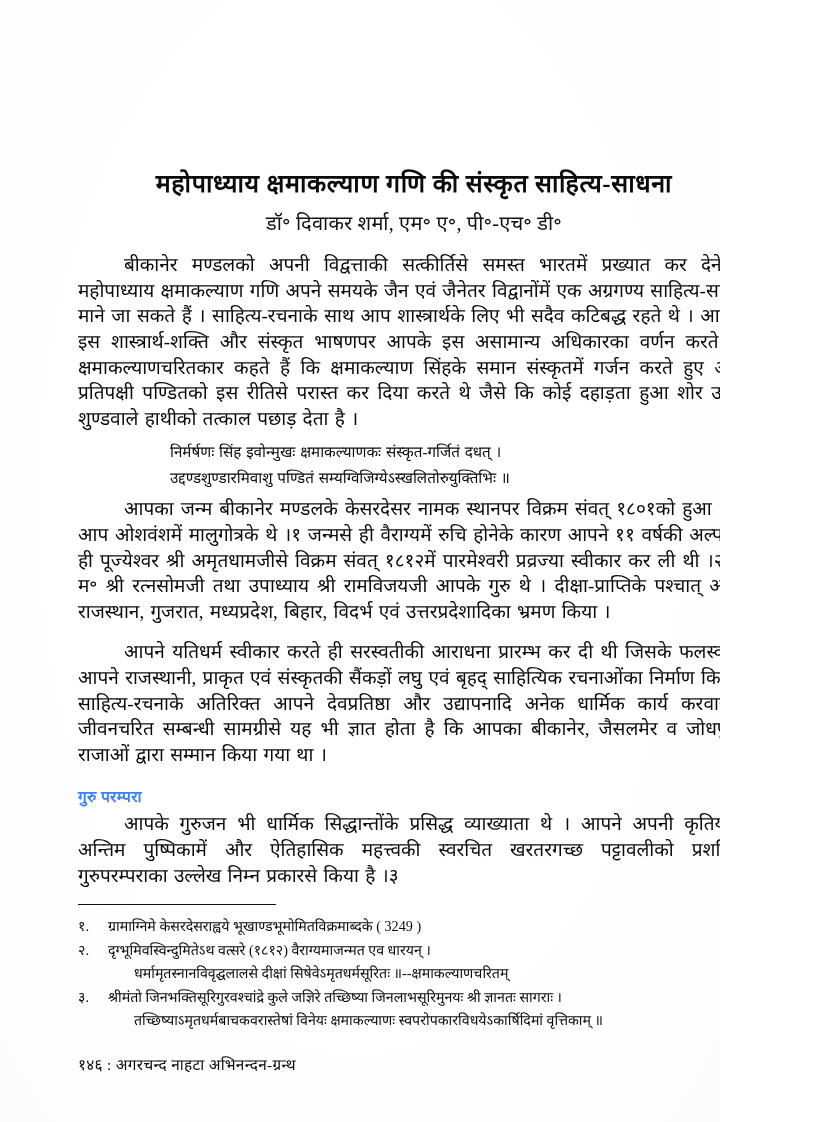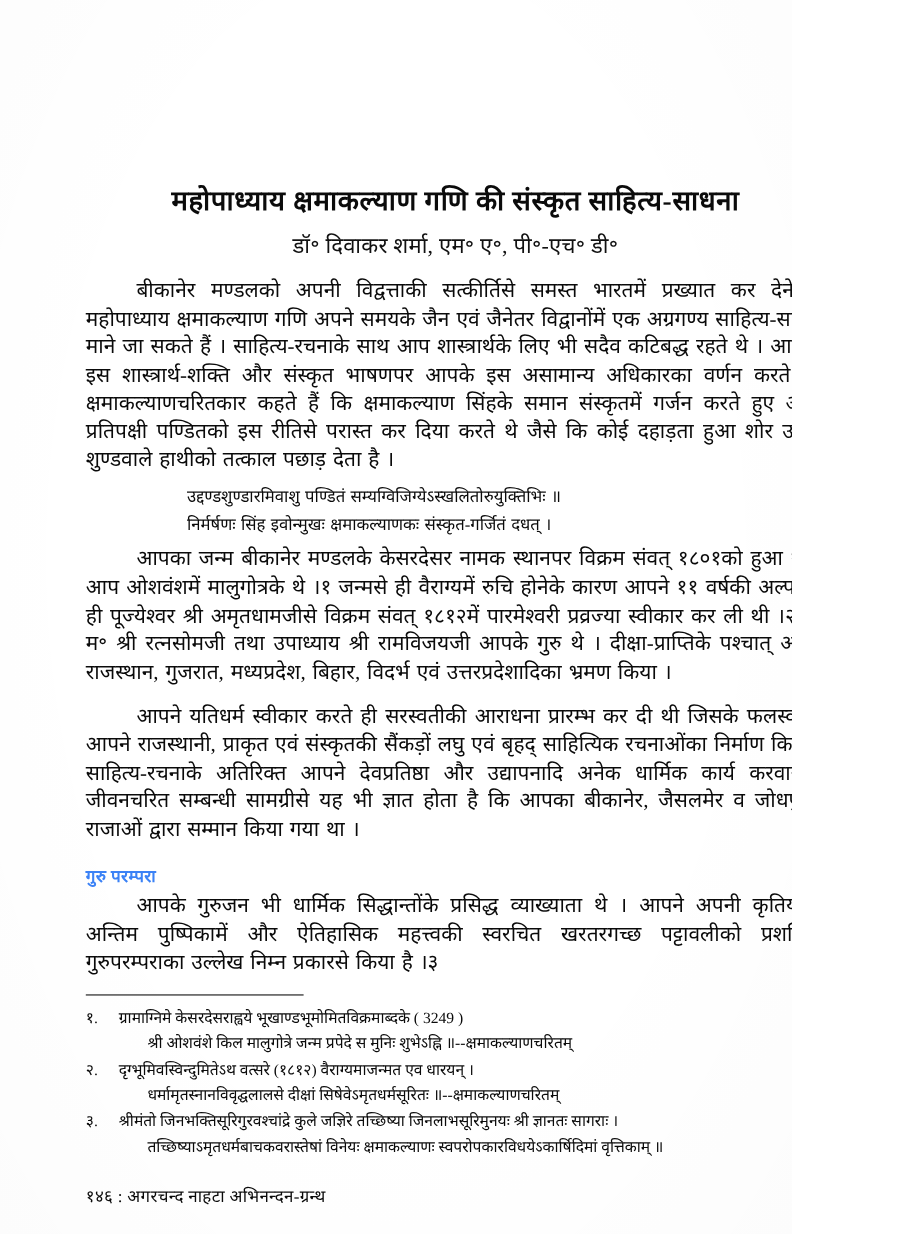--- a/index.html
+++ b/index.html
@@ -156,43 +156,42 @@
 
     <h1 class="title">महोपाध्याय क्षमाकल्याण गणि की संस्कृत साहित्य-साधना</h1>
 
     <div class="byline">डॉ॰ दिवाकर शर्मा, एम॰ ए॰, पी॰-एच॰ डी॰</div>
 
     <div class="body-block">
 
       <p class="para indent">बीकानेर मण्डलको अपनी विद्वत्ताकी सत्कीर्तिसे समस्त भारतमें प्रख्यात कर देनेवाले महोपाध्याय क्षमाकल्याण गणि अपने समयके जैन एवं जैनेतर विद्वानोंमें एक अग्रगण्य साहित्य-साधक माने जा सकते हैं । साहित्य-रचनाके साथ आप शास्त्रार्थके लिए भी सदैव कटिबद्ध रहते थे । आपकी इस शास्त्रार्थ-शक्ति और संस्कृत भाषणपर आपके इस असामान्य अधिकारका वर्णन करते हुए क्षमाकल्याणचरितकार कहते हैं कि क्षमाकल्याण सिंहके समान संस्कृतमें गर्जन करते हुए अपने प्रतिपक्षी पण्डितको इस रीतिसे परास्त कर दिया करते थे जैसे कि कोई दहाड़ता हुआ शोर उद्दण्ड शुण्डवाले हाथीको तत्काल पछाड़ देता है ।</p>
 
       <div class="verse">
+        <span class="vline">निर्मर्षणः सिंह इवोन्मुखः क्षमाकल्याणकः संस्कृत-गर्जितं दधत् ।</span>
         <span class="vline">उद्दण्डशुण्डारमिवाशु पण्डितं सम्यग्विजिग्येऽस्खलितोरुयुक्तिभिः ॥</span>
-        <span class="vline">निर्मर्षणः सिंह इवोन्मुखः क्षमाकल्याणकः संस्कृत-गर्जितं दधत् ।</span>
       </div>
 
       <p class="para indent">आपका जन्म बीकानेर मण्डलके केसरदेसर नामक स्थानपर विक्रम संवत् १८०१को हुआ था । आप ओशवंशमें मालुगोत्रके थे ।१ जन्मसे ही वैराग्यमें रुचि होनेके कारण आपने ११ वर्षकी अल्पायुमें ही पूज्येश्वर श्री अमृतधामजीसे विक्रम संवत् १८१२में पारमेश्वरी प्रव्रज्या स्वीकार कर ली थी ।२ म॰ म॰ श्री रत्नसोमजी तथा उपाध्याय श्री रामविजयजी आपके गुरु थे । दीक्षा-प्राप्तिके पश्चात् आपने राजस्थान, गुजरात, मध्यप्रदेश, बिहार, विदर्भ एवं उत्तरप्रदेशादिका भ्रमण किया ।</p>
 
       <p class="para indent">आपने यतिधर्म स्वीकार करते ही सरस्वतीकी आराधना प्रारम्भ कर दी थी जिसके फलस्वरूप आपने राजस्थानी, प्राकृत एवं संस्कृतकी सैंकड़ों लघु एवं बृहद् साहित्यिक रचनाओंका निर्माण किया । साहित्य-रचनाके अतिरिक्त आपने देवप्रतिष्ठा और उद्यापनादि अनेक धार्मिक कार्य करवाये । जीवनचरित सम्बन्धी सामग्रीसे यह भी ज्ञात होता है कि आपका बीकानेर, जैसलमेर व जोधपुरके राजाओं द्वारा सम्मान किया गया था ।</p>
 
       <div class="section-head">गुरु परम्परा</div>
 
       <p class="para indent">आपके गुरुजन भी धार्मिक सिद्धान्तोंके प्रसिद्ध व्याख्याता थे । आपने अपनी कृतियोंकी अन्तिम पुष्पिकामें और ऐतिहासिक महत्त्वकी स्वरचित खरतरगच्छ पट्टावलीको प्रशस्तिमें गुरुपरम्पराका उल्लेख निम्न प्रकारसे किया है ।३</p>
 
     </div>
 
     <hr class="fn-rule">
 
     <div class="footnotes">
 
       <div class="fn">
         <span class="fn-num">१.</span>
         <span class="fn-body">
           <span class="fn-line">ग्रामाग्निमे केसरदेसराह्वये भूखाण्डभूमोमितविक्रमाब्दके ( 3249 )</span>
-          <span class="fn-line sub">श्री ओशवंशे किल मालुगोत्रे जन्म प्रपेदे स मुनिः शुभेऽह्नि ॥--क्षमाकल्याणचरितम्</span>
         </span>
       </div>
 
       <div class="fn">
         <span class="fn-num">२.</span>
         <span class="fn-body">
           <span class="fn-line">दृग्भूमिवस्विन्दुमितेऽथ वत्सरे (१८१२) वैराग्यमाजन्मत एव धारयन् ।</span>
           <span class="fn-line sub">धर्मामृतस्नानविवृद्घलालसे        दीक्षां        सिषेवेऽमृतधर्मसूरितः ॥--क्षमाकल्याणचरितम्</span>
         </span>
       </div>

